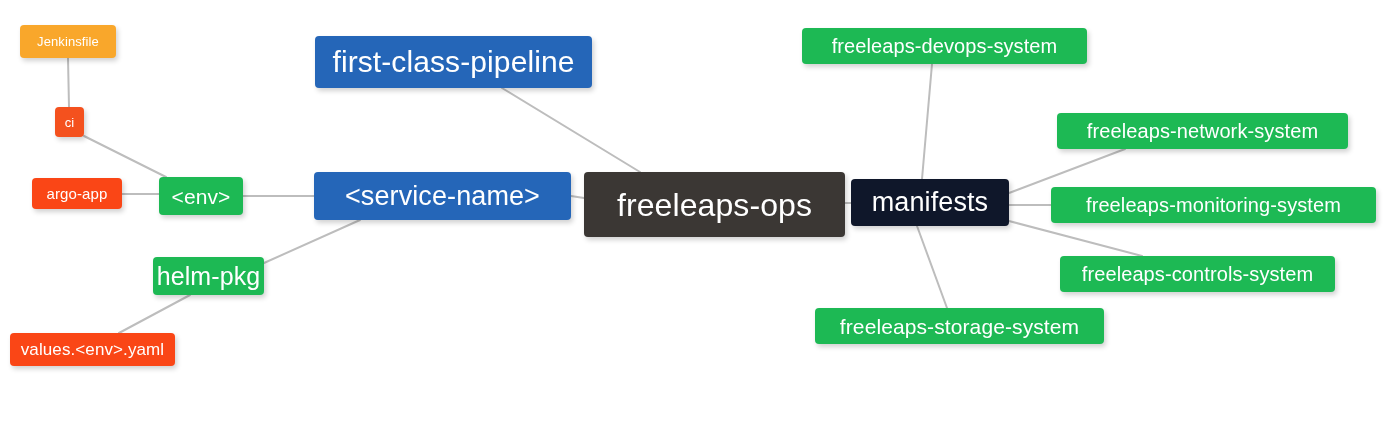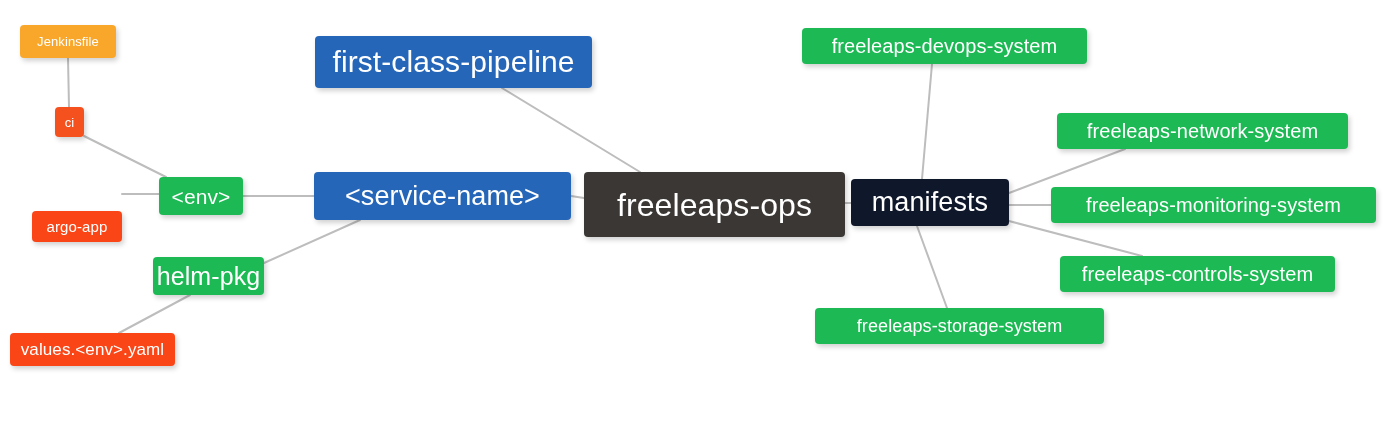--- a/index.html
+++ b/index.html
@@ -64,21 +64,21 @@
       <line x1="1009" y1="221" x2="1142" y2="256" stroke="#bdbdbd" stroke-width="2" stroke-linecap="round"></line>
       <line x1="917" y1="226" x2="947" y2="308" stroke="#bdbdbd" stroke-width="2" stroke-linecap="round"></line>
     </svg>
   <div id="node-layer">
       <div class="node" style="left: 20px; top: 25px; width: 96px; height: 33px; background: rgb(249, 167, 43); font-size: 13px; justify-content: center;">
         <span class="node-label">Jenkinsfile</span>
       </div>
       <div class="node" style="left: 55px; top: 107px; width: 29px; height: 30px; background: rgb(244, 81, 30); font-size: 13px;">
         <span class="node-label">ci</span>
       </div>
-      <div class="node" style="left: 32px; top: 178px; width: 90px; height: 31px; background: rgb(250, 70, 22); font-size: 15px; margin-top: 33px;">
+      <div class="node" style="left: 32px; top: 178px; width: 90px; height: 31px; background: rgb(250, 70, 22); font-size: 15px;">
         <span class="node-label">argo-app</span>
       </div>
       <div class="node" style="left: 159px; top: 177px; width: 84px; height: 38px; background: rgb(29, 185, 84); font-size: 21px;">
         <span class="node-label">&lt;env&gt;</span>
       </div>
       <div class="node" style="left: 153px; top: 257px; width: 111px; height: 38px; background: rgb(29, 185, 84); font-size: 25px;">
         <span class="node-label">helm-pkg</span>
       </div>
       <div class="node" style="left: 10px; top: 333px; width: 165px; height: 33px; background: rgb(250, 70, 22); font-size: 17px;">
         <span class="node-label">values.&lt;env&gt;.yaml</span>
@@ -100,17 +100,17 @@
       </div>
       <div class="node" style="left: 1057px; top: 113px; width: 291px; height: 36px; background: rgb(29, 185, 84); font-size: 20px;">
         <span class="node-label">freeleaps-network-system</span>
       </div>
       <div class="node" style="left: 1051px; top: 187px; width: 325px; height: 36px; background: rgb(29, 185, 84); font-size: 20px;">
         <span class="node-label">freeleaps-monitoring-system</span>
       </div>
       <div class="node" style="left: 1060px; top: 256px; width: 275px; height: 36px; background: rgb(29, 185, 84); font-size: 20px;">
         <span class="node-label">freeleaps-controls-system</span>
       </div>
-      <div class="node" style="left: 815px; top: 308px; width: 289px; height: 36px; background: rgb(29, 185, 84); font-size: 18px;">
+      <div class="node" style="left: 815px; top: 308px; width: 289px; height: 36px; background: rgb(29, 185, 84); font-size: 21px;">
         <span class="node-label">freeleaps-storage-system</span>
       </div>
     </div>
 </div>
 
 </body></html>

